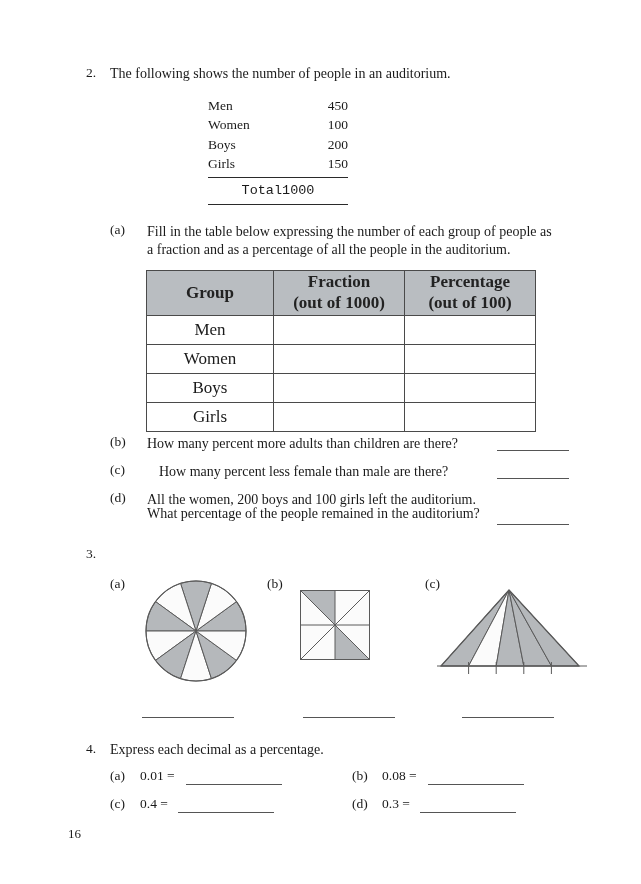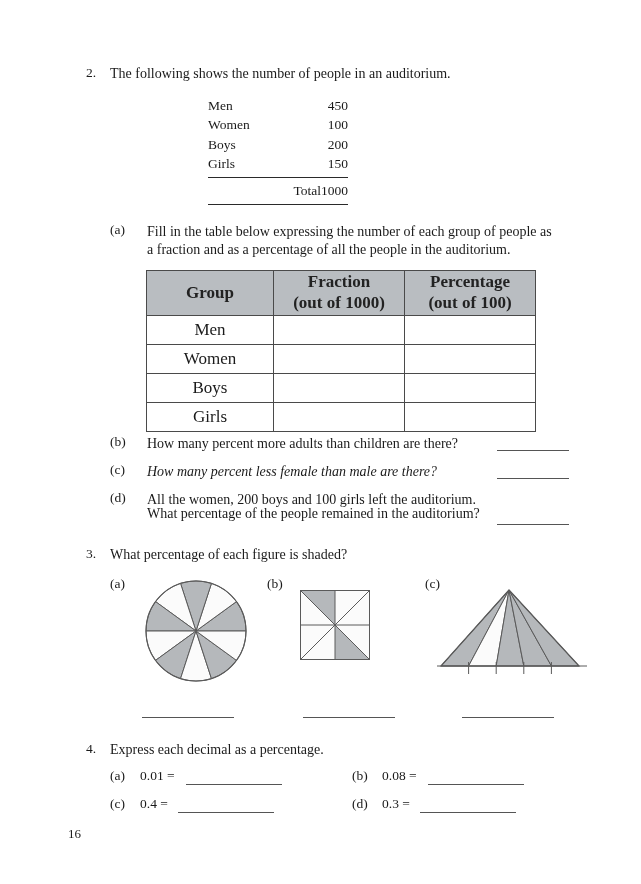--- a/index.html
+++ b/index.html
@@ -52,22 +52,23 @@
   #q2-list .rule {
     border-top: 1px solid #2a2a2a;
     margin: 3px 0 3px 0;
     width: 140px;
   }
   #q2-list .rule.bottom {
     margin-top: 4px;
   }
   #q2-list .total-row {
     display: flex;
-    justify-content: flex-end;
+    justify-content: center;
     line-height: 1.44;
+    font-family: Liberation Mono, monospace;
   }
 
   
   #group-table {
     position: absolute;
     left: 146px;
     top: 270px;
     border-collapse: collapse;
     font-size: 17px;
   }
@@ -186,30 +187,29 @@
         <td></td>
       </tr>
     </tbody>
   </table>
 
   <div class="label" style="left:110px; top:434px;">(b)</div>
   <div class="qtext" style="left:147px; top:434px; width:360px;">How many percent more adults than children are there?</div>
   <div class="blank" style="left:497px; top:450px; width:72px;"></div>
 
   <div class="label" style="left:110px; top:462px;">(c)</div>
-  <div class="qtext" style="left:147px; top:462px; width:360px;font-style:italic;">How many percent less female than male are there?</div>
+  <div class="qtext" style="left:159px; top:462px; width:360px;">How many percent less female than male are there?</div>
   <div class="blank" style="left:497px; top:478px; width:72px;"></div>
 
   <div class="label" style="left:110px; top:490px;">(d)</div>
   <div class="qtext" style="left:147px; top:490px; width:420px;">All the women, 200 boys and 100 girls left the auditorium.</div>
   <div class="qtext" style="left:147px; top:504px; width:420px;">What percentage of the people remained in the auditorium?</div>
   <div class="blank" style="left:497px; top:524px; width:72px;"></div>
 
   <div class="qnum" style="left:86px; top:545px;">3.</div>
-  <div class="qtext" style="left:110px; top:545px; width:430px;">What percentage of each figure is shaded?</div>
 
   <div class="label" style="left:110px; top:576px;">(a)</div>
   <div class="label" style="left:267px; top:576px;">(b)</div>
   <div class="label" style="left:425px; top:576px;">(c)</div>
 
   <div class="fig" style="left:144px; top:578px;">
     <svg width="104" height="106" viewBox="0 0 104 106">
       <g transform="translate(52,53)">
 
         <path d="M 0 0 L 50.00 0.00 A 50 50 0 0 0 40.45 -29.39 Z" fill="#b5b8bb" stroke="#5a5a5a" stroke-width="1"></path>

